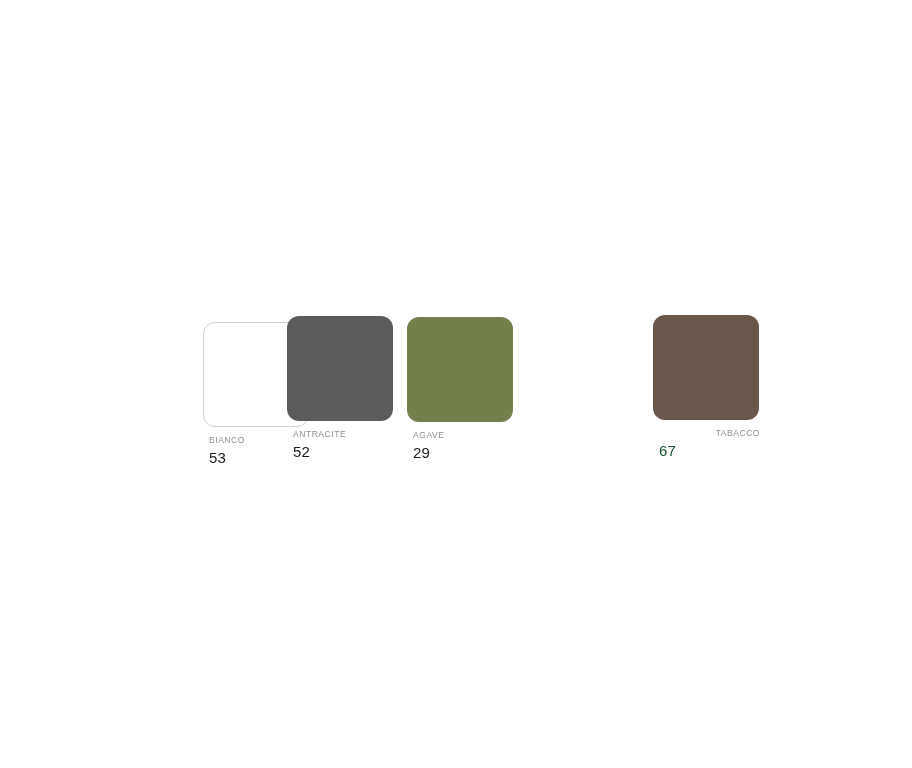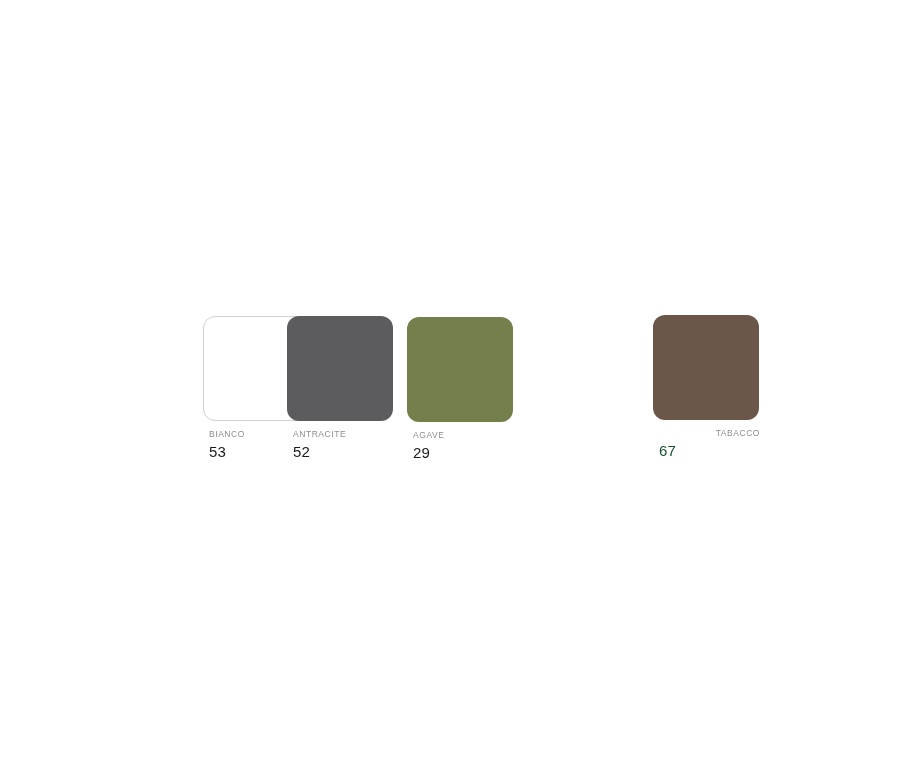--- a/index.html
+++ b/index.html
@@ -64,21 +64,21 @@
     letter-spacing: 0.2px;
     color: #1a1a1a;
     margin-top: 2px;
     white-space: nowrap;
   }
 </style>
 </head>
 <body style="background: rgb(255, 255, 255);">
 
 <div id="swatch-palette">
-    <div class="swatch-item" style="left: 0px; top: 3px; padding-left: 36px;">
+    <div class="swatch-item" style="left: 0px; top: 9px; padding-left: 36px;">
       <div class="swatch-chip bordered" style="background: rgb(255, 255, 255);"></div>
       <div class="swatch-meta">
         <span class="swatch-name" style="color: rgb(141, 141, 141);">BIANCO</span>
         <span class="swatch-code" style="color: rgb(26, 26, 26);">53</span>
       </div>
     </div>
     <div class="swatch-item" style="left: 120px; top: 3px;">
       <div class="swatch-chip" style="background: rgb(92, 92, 94);"></div>
       <div class="swatch-meta">
         <span class="swatch-name" style="color: rgb(141, 141, 141);">ANTRACITE</span>

